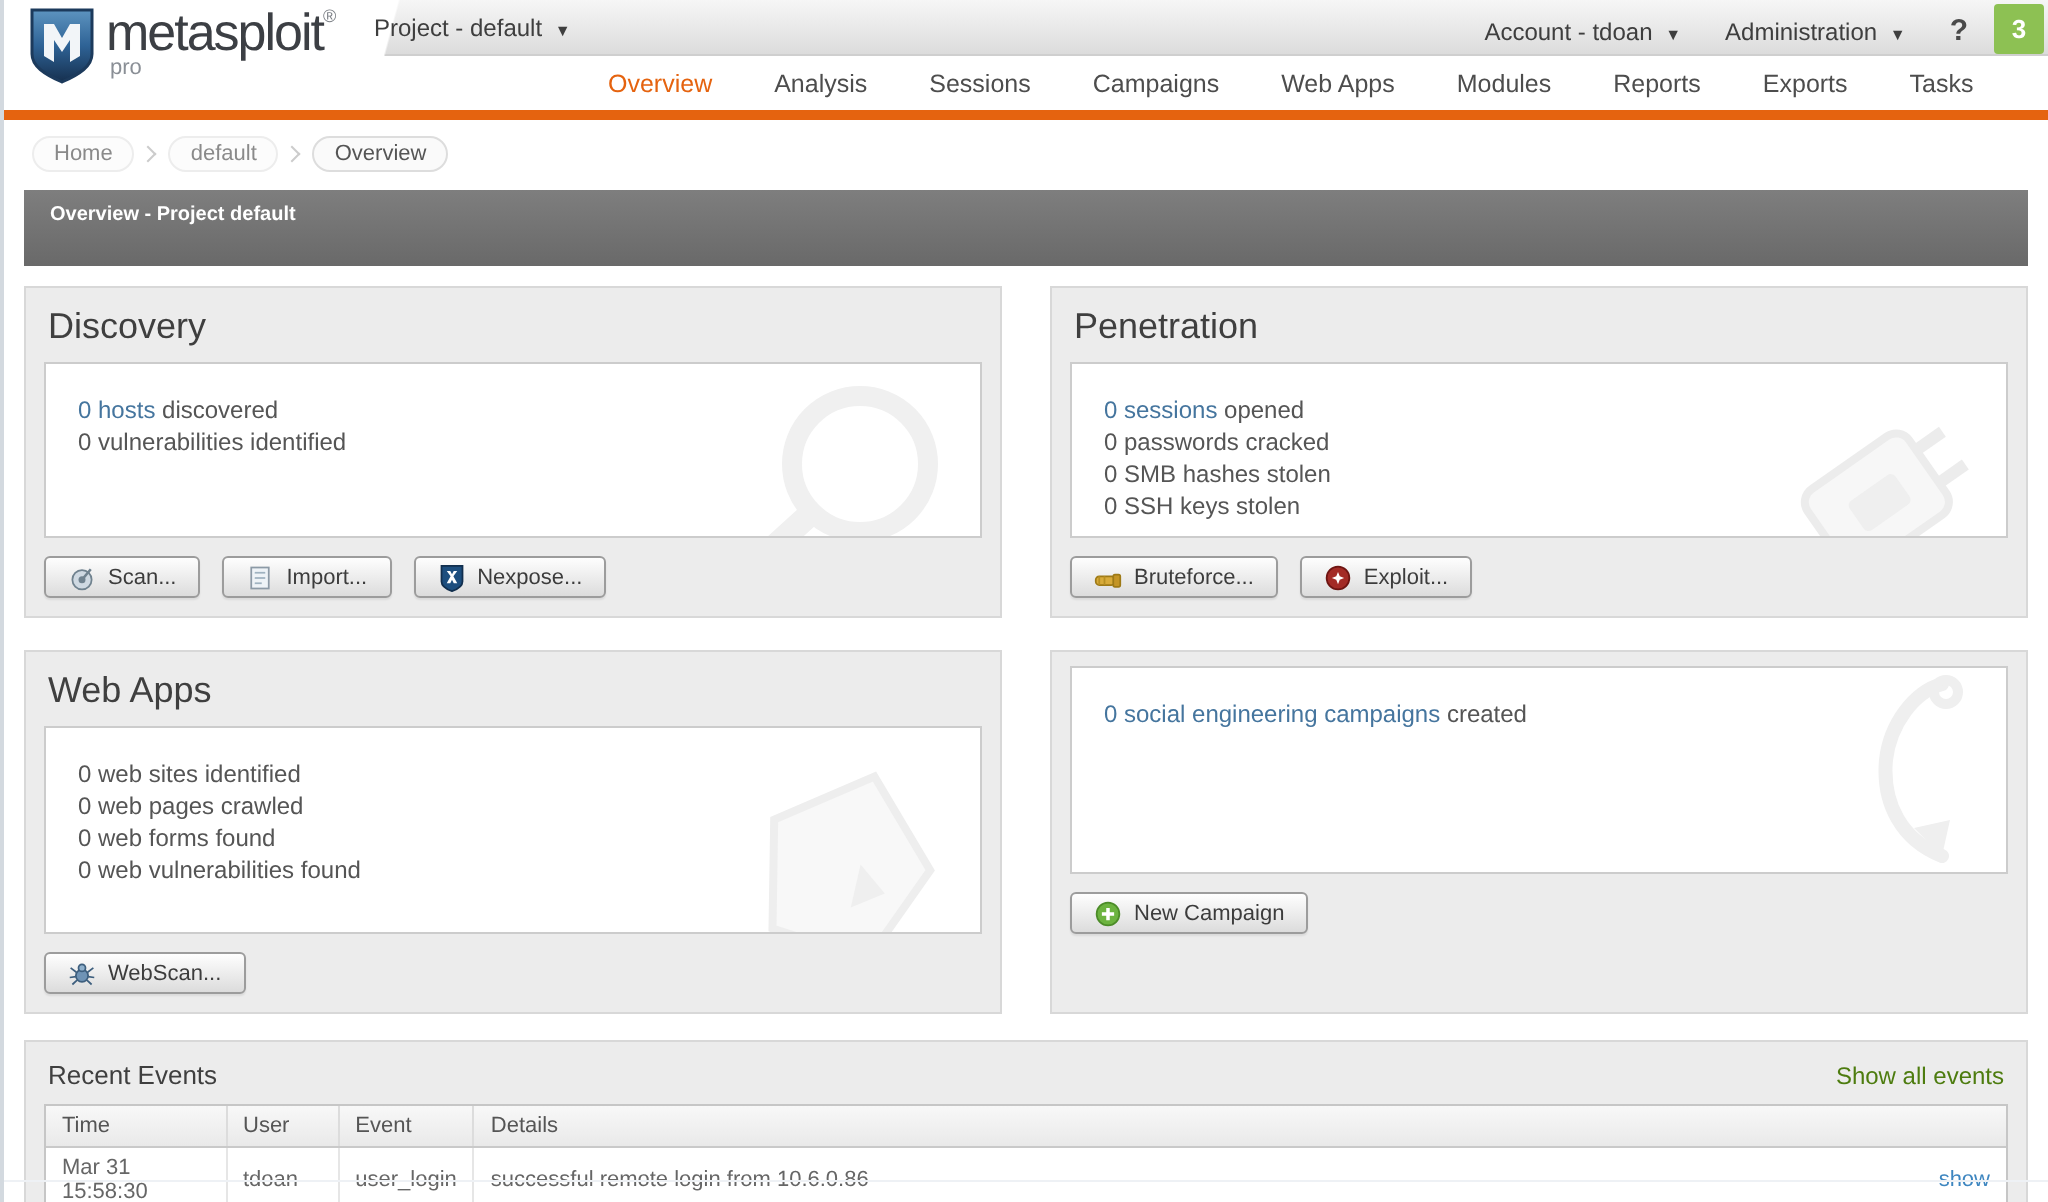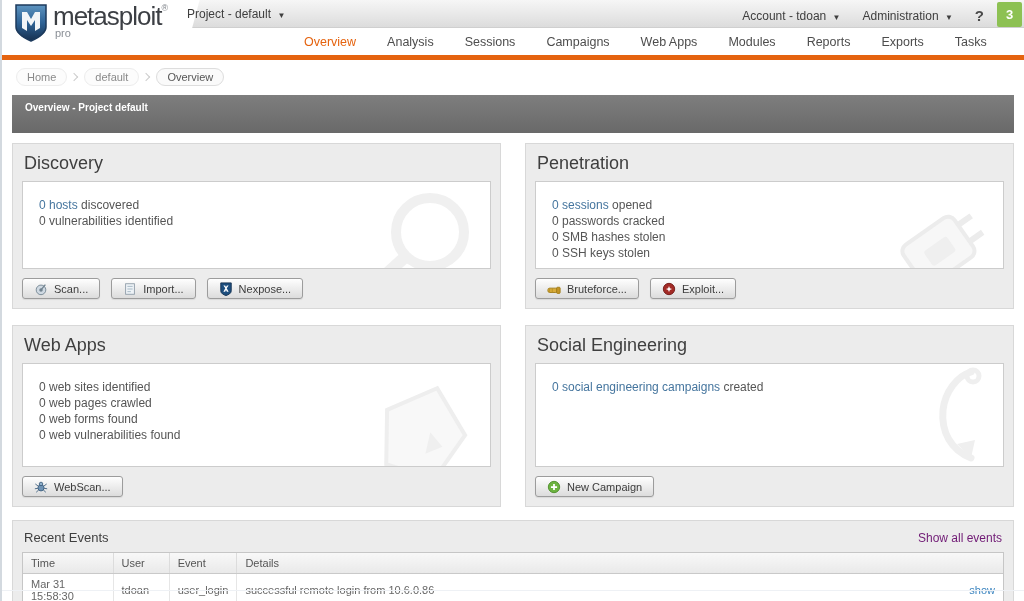--- a/index.html
+++ b/index.html
@@ -60,21 +60,21 @@
   .btn { display:inline-flex; align-items:center; gap:6px; height:21px; padding:0 11px;
          background:linear-gradient(#fefefe,#dcdcdc); border:1px solid #9c9c9c; border-radius:3px;
          font-size:11px; color:#3c3c3c; font-family:"Liberation Sans", sans-serif; cursor:pointer;
          box-shadow:0 1px 1px rgba(0,0,0,0.08); }
   .btn-icon { display:inline-flex; width:14px; height:14px; }
 
   
   .events-panel { margin:13px 10px 0; background:#ececec; border:1px solid #d8d8d8; padding:7px 9px 9px; }
   .events-head { display:flex; justify-content:space-between; align-items:center; margin:2px 2px 7px;gap:24px; }
   .events-title { font-size:13px; color:#3f3f3f; }
-  .show-all { font-size:12px; color:#701a75; cursor:pointer; }
+  .show-all { font-size:12px; color:#4d7c0f; cursor:pointer; }
   .table-wrap { background:#fff; border:1px solid #c6c6c6; padding-bottom:11px; }
   table.events { width:100%; border-collapse:collapse; font-size:11px; color:#666; }
   table.events th { text-align:left; font-weight:normal; color:#555; padding:4px 8px;
                     background:linear-gradient(#f8f8f8,#e9e9e9); border-bottom:1px solid #c9c9c9;
                     border-right:1px solid #dcdcdc; }
   table.events th:last-child { border-right:none; }
   table.events td { padding:4px 8px; border-bottom:1px solid #e3e3e3; border-right:1px solid #e6e6e6;margin-left:28px; }
   table.events td:last-child { border-right:none; }
   table.events tr.alt td { background:#e9e9e9; }
   .col-time { width:90px; } .col-user { width:52px; } .col-event { width:64px; }
@@ -259,21 +259,20 @@
                 <circle cx="8" cy="4.5" r="2" fill="#8fb0cc" stroke="#3e5f7e"></circle>
                 <path d="M4.8 7 L1.5 4.5 M4.5 9.5 L1 10 M5.2 11.5 L2.5 14 M11.2 7 L14.5 4.5 M11.5 9.5 L15 10 M10.8 11.5 L13.5 14" stroke="#3e5f7e" stroke-width="1"></path>
               </svg>
             </span>
           <span>WebScan...</span>
         </button>
       </div>
     </div>
 
     <div class="panel">
-      <div class="panel-title">Social Engineering</div>
       <div class="panel-box h2">
         <svg class="watermark" width="110" height="104" viewBox="0 0 110 104" style="top:2px; right:6px;">
           <path d="M84 6 C70 10 58 26 56 44 C54 66 64 84 84 92" fill="none" stroke="#efefef" stroke-width="7" stroke-linecap="round"></path>
           <path d="M84 92 L70 78 L88 74 Z" fill="#efefef"></path>
           <circle cx="86" cy="10" r="6" fill="none" stroke="#efefef" stroke-width="5"></circle>
         </svg>
         <div><span class="stat-link">0 social engineering campaigns</span><span> created</span></div>
       </div>
       <div class="panel-buttons">
         <button class="btn">

